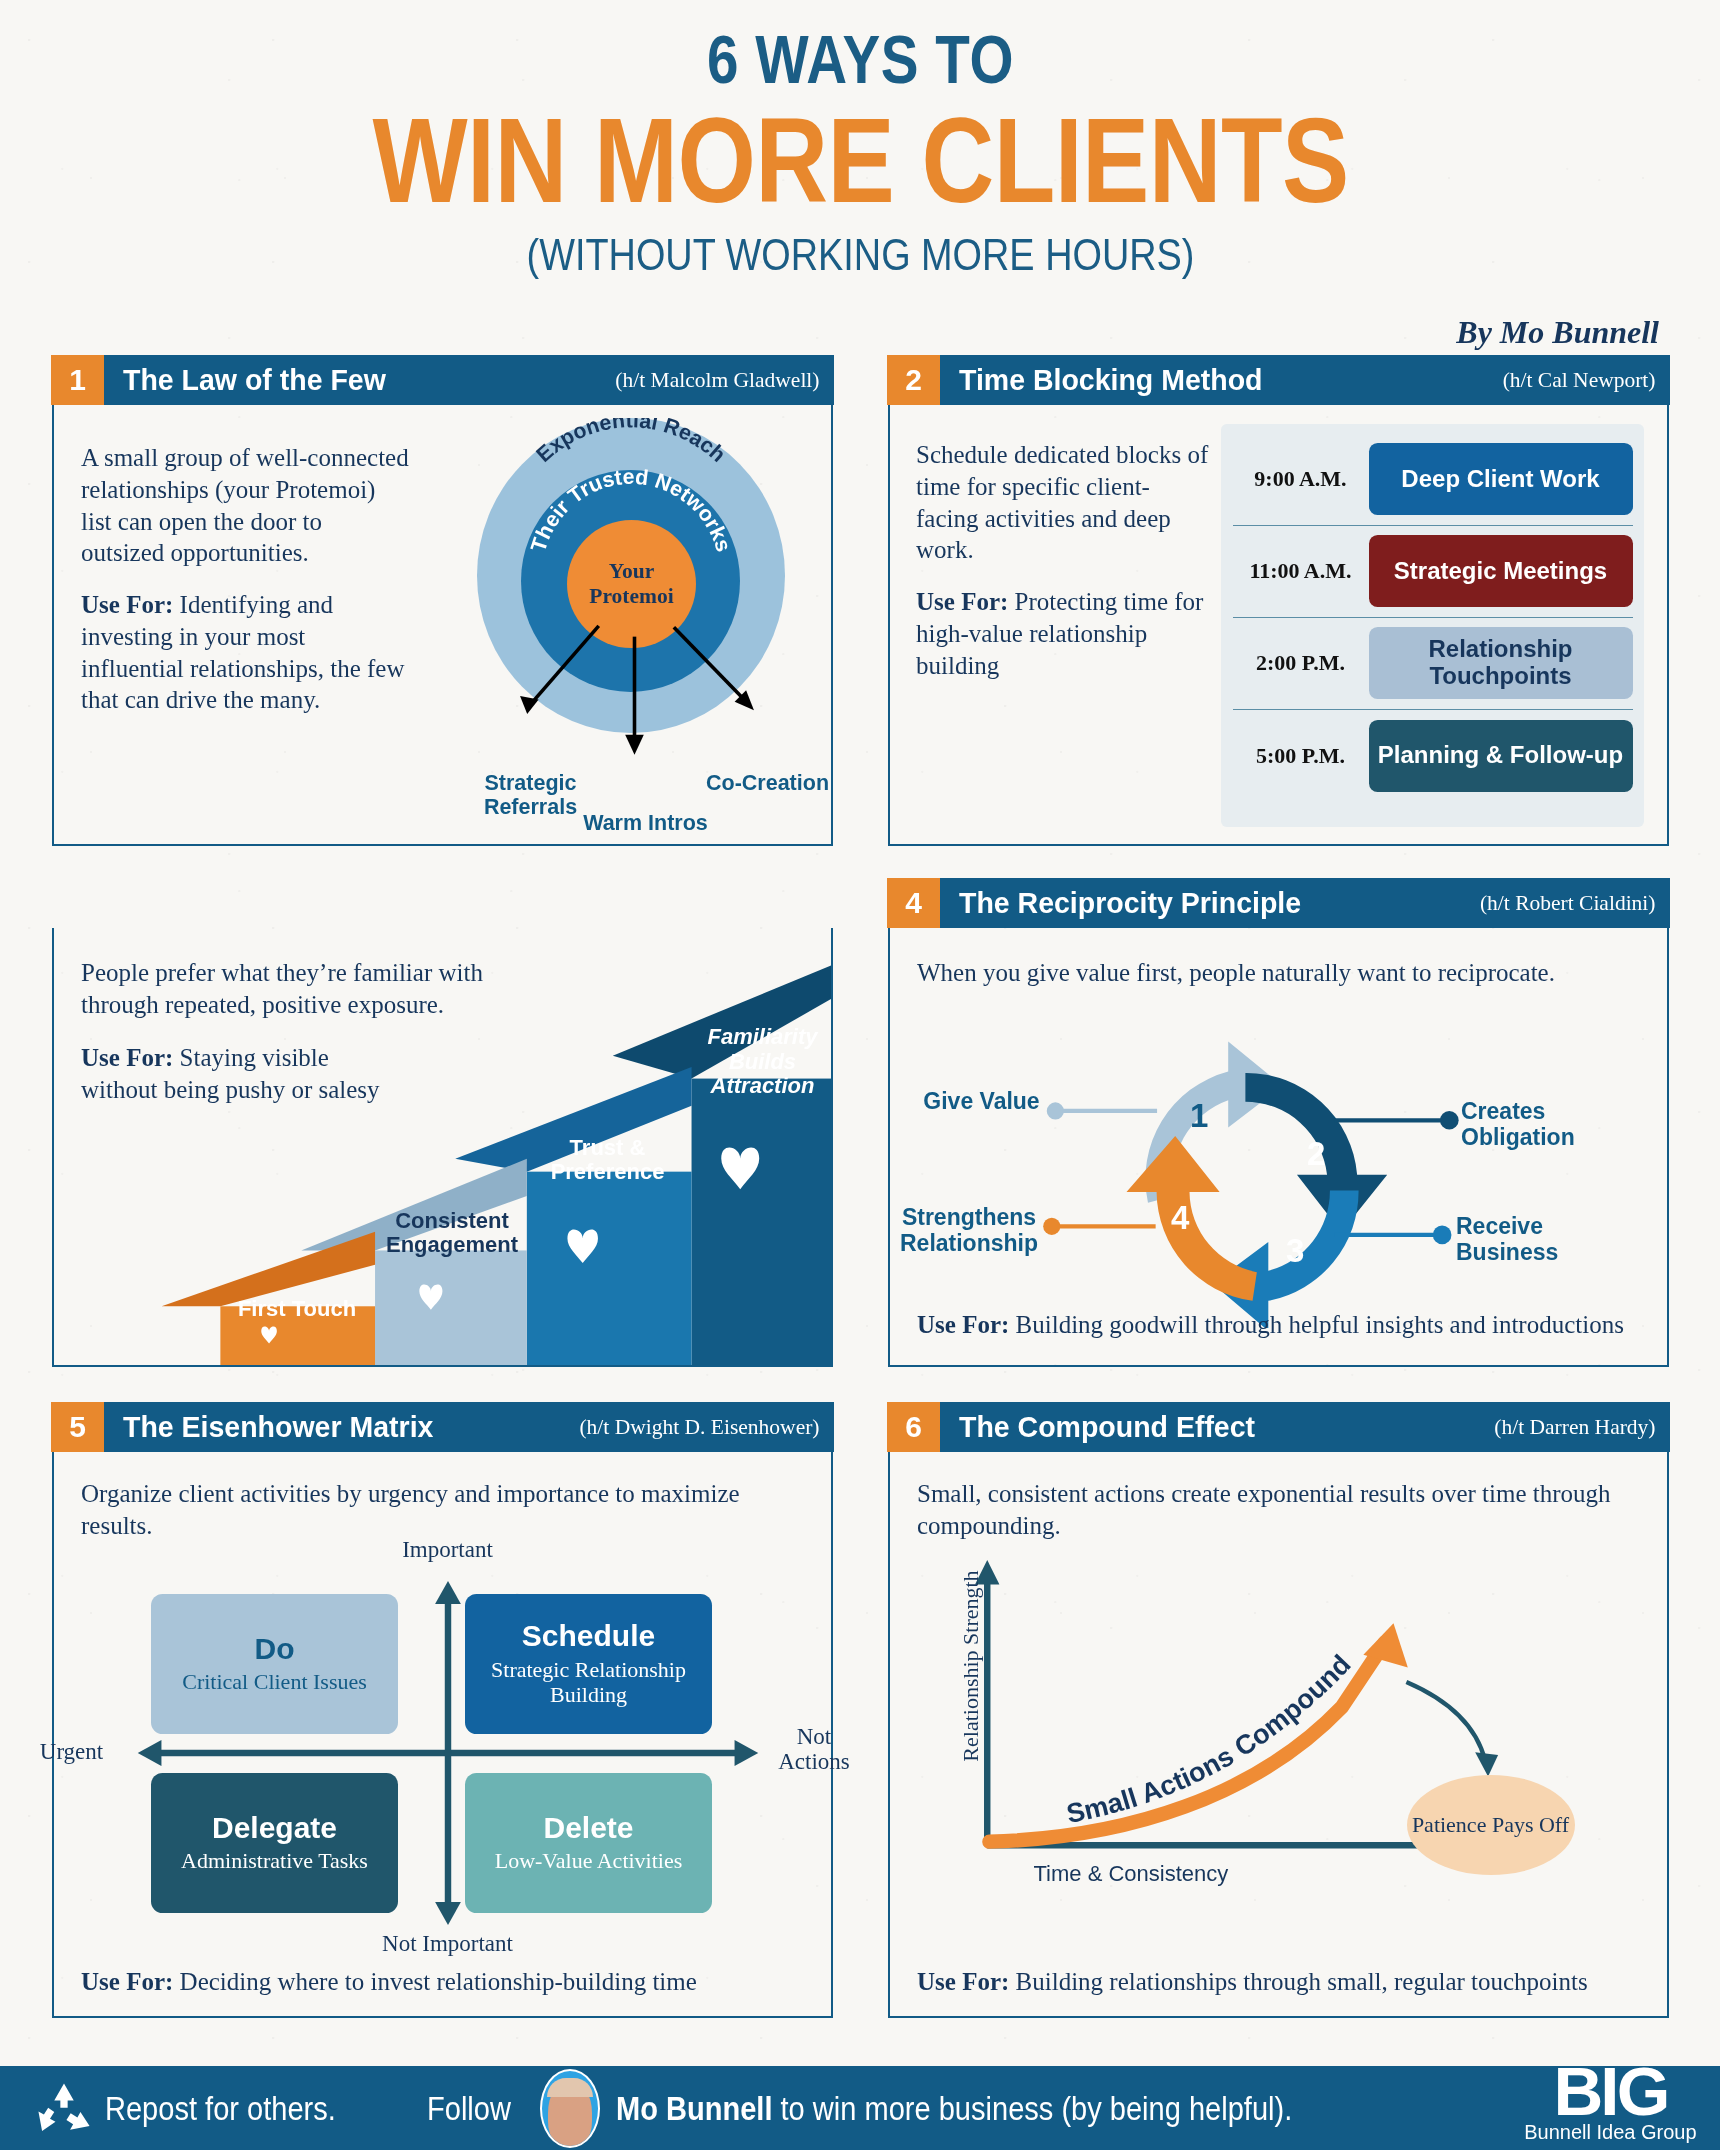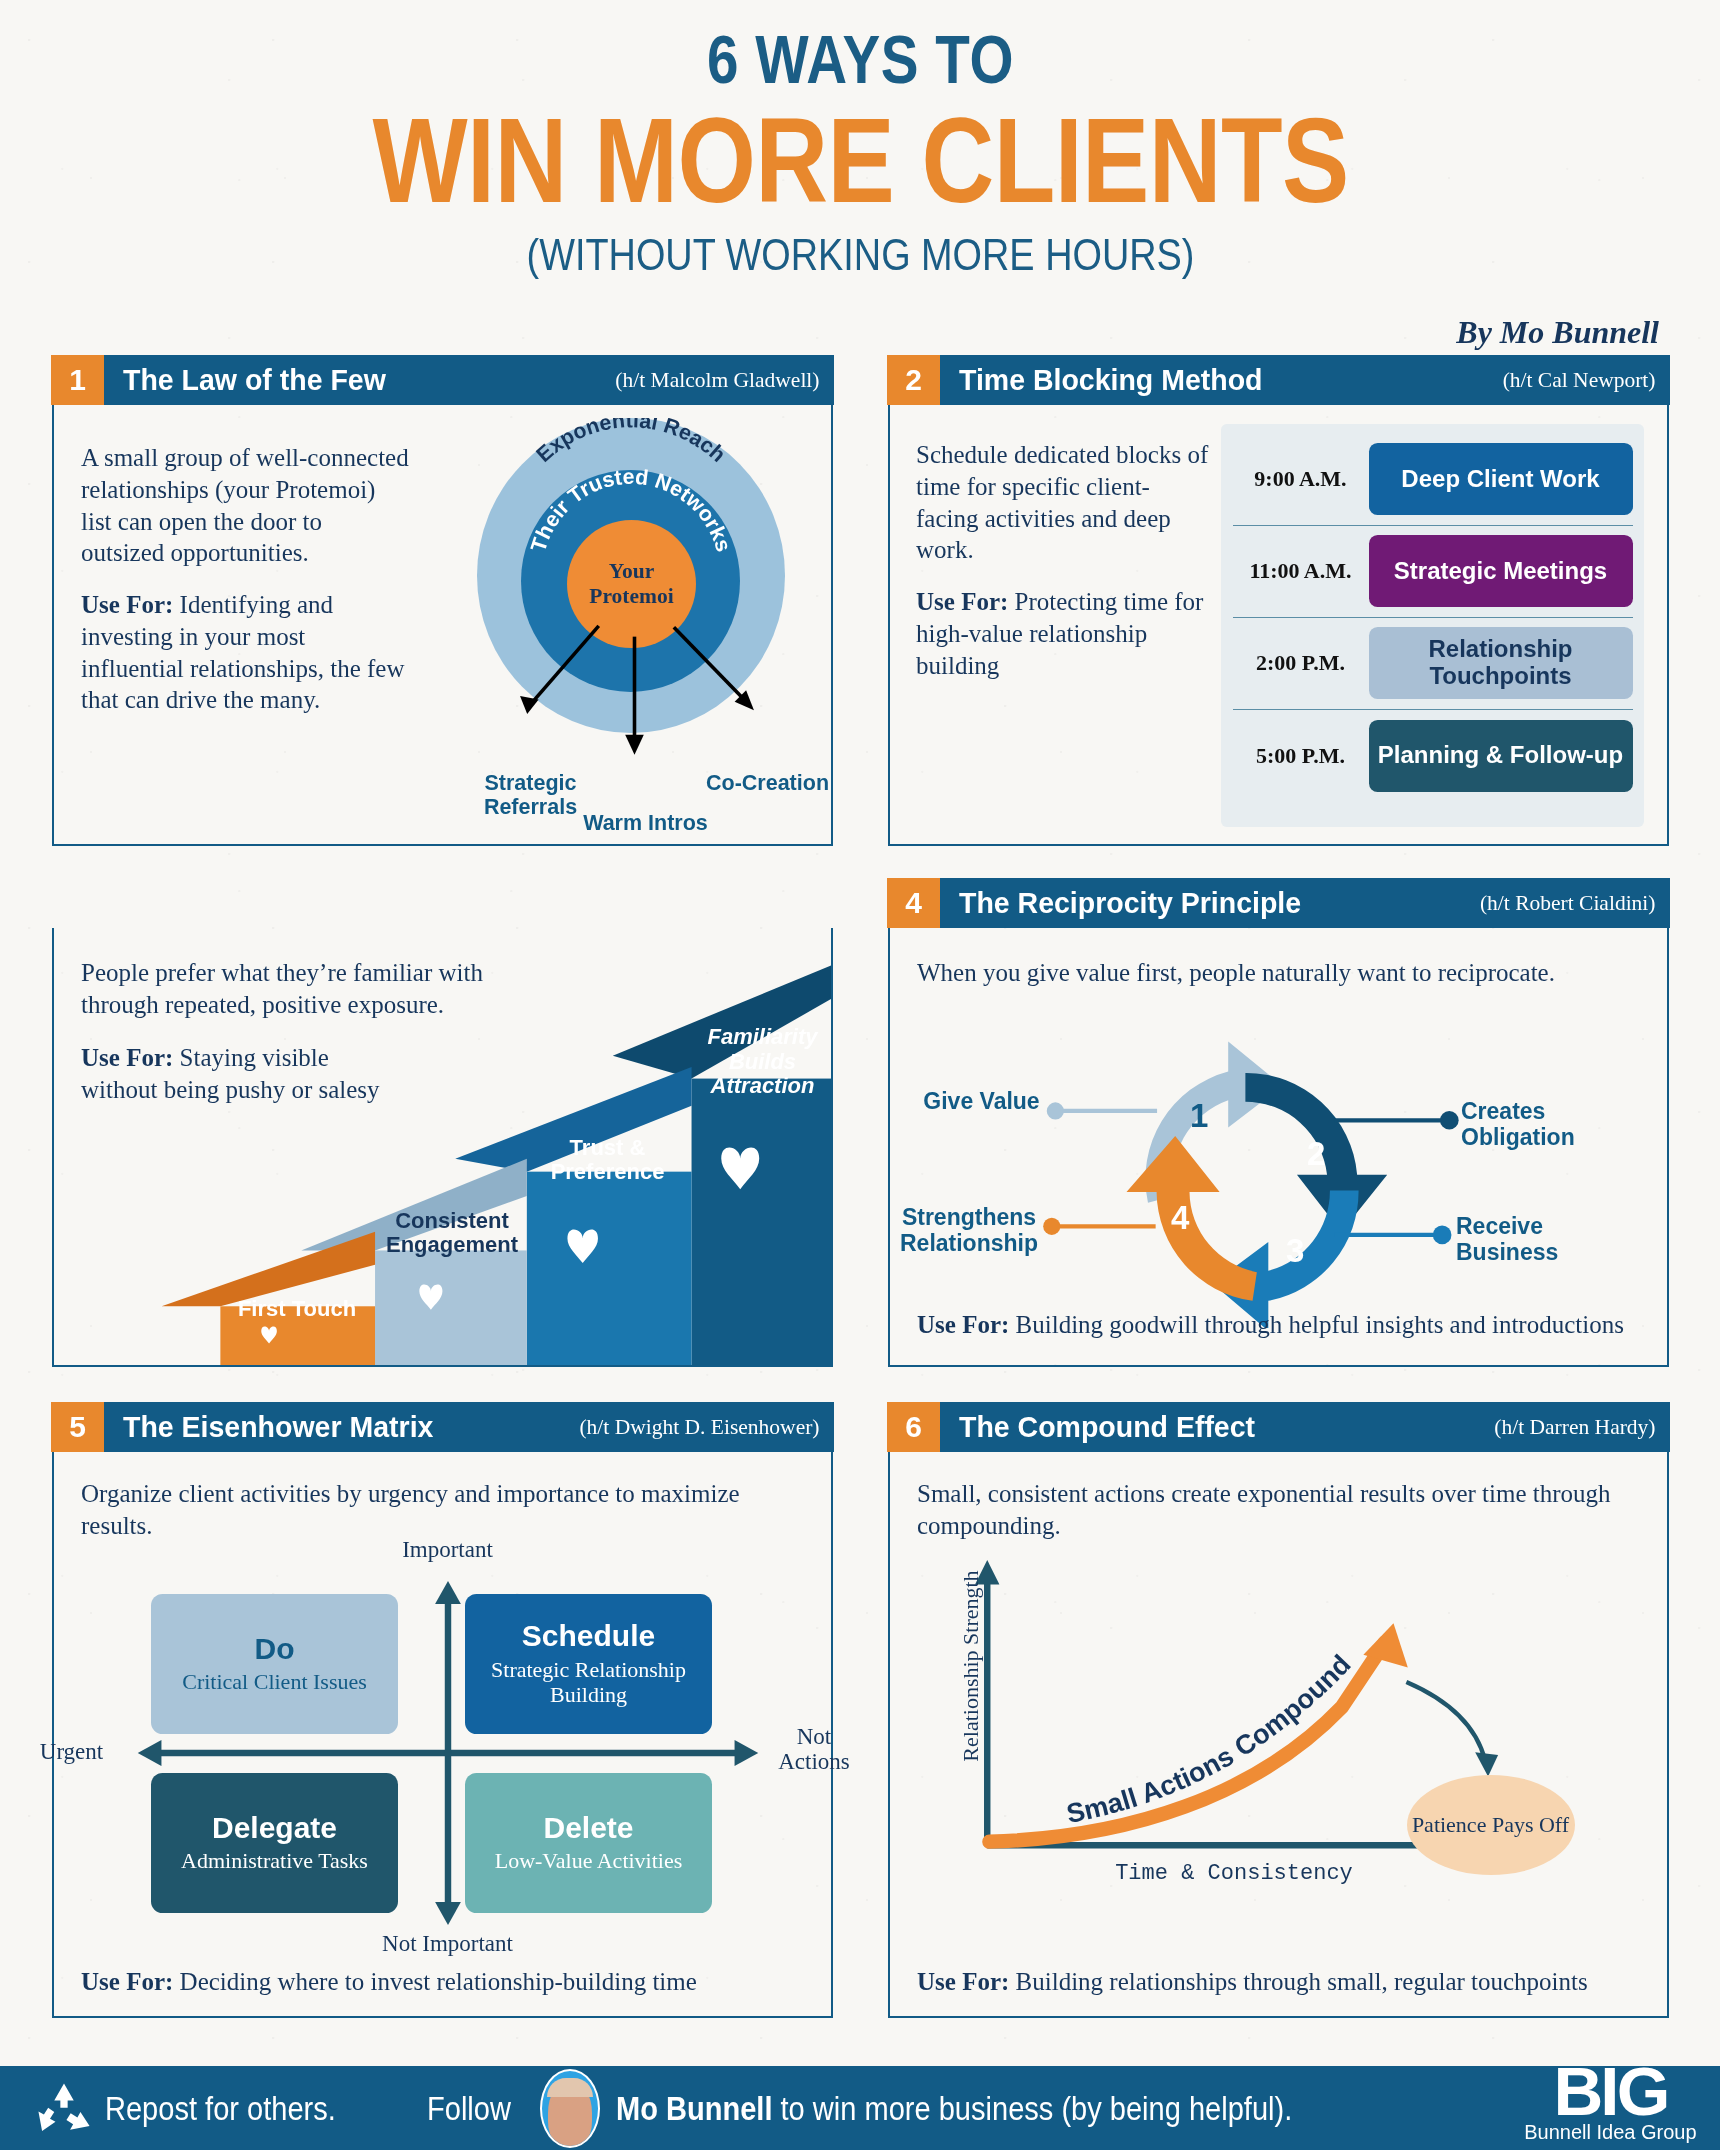--- a/index.html
+++ b/index.html
@@ -133,22 +133,22 @@
             color:#17365c; text-align:center; line-height:1.1; }
 
   
   #c6 { left:888px; top:1452px; width:781px; height:566px; }
   #c6 .lead { position:absolute; left:27px; top:26px; width:724px; }
   #c6 .use  { position:absolute; left:27px; bottom:18.6px; width:731px; }
   .chart { position:absolute; left:21.5px; top:108px; width:738px; height:337px; }
   .ylab { position:absolute; left:-49px; top:93px; width:215px; transform:rotate(-90deg);
           transform-origin:center; text-align:center;
           font-family:"Liberation Serif", serif; font-size:22px; color:#17365c; }
-  .xlab { position:absolute; left:122px; top:301px; width:401px; text-align:center;
-          font-family:Liberation Mono, monospace; font-size:22px; color:#17365c; }
+  .xlab { position:absolute; left:122px; top:301px; width:401px; 
+          font-family:Liberation Sans, sans-serif; font-size:22px; color:#17365c; }
   .bubble { position:absolute; left:495px; top:215px; width:168px; height:100px;
             border-radius:50%; background:#f7d5b0; display:flex; align-items:center;
             justify-content:center; text-align:center;
             font-family:"Liberation Serif", serif; font-size:22px; color:#17365c; line-height:1.2; }
 
   
   .footer { position:absolute; left:0; bottom:0; width:1721px; height:85px;
             background:#125b86; display:flex; align-items:center; }
   .f-txt { color:#fff; font-family:"Liberation Sans", sans-serif; font-size:33px;
            transform:scaleX(.88); transform-origin:left; white-space:nowrap; }
@@ -229,21 +229,21 @@
       <p class="body-txt">Schedule dedicated blocks of time for specific client-facing activities and deep work.</p>
       <p class="body-txt" style="margin-top:20px;"><b>Use For:</b><span> Protecting time for high-value relationship building</span></p>
     </div>
     <div class="sched" id="schedule-list">
         <div class="srow">
           <div class="stime">9:00 A.M.</div>
           <div class="sblk" style="background: rgb(18, 99, 160); color: rgb(255, 255, 255);">Deep Client Work</div>
         </div>
         <div class="srow">
           <div class="stime">11:00 A.M.</div>
-          <div class="sblk" style="background: #701a75; color: rgb(255, 255, 255);">Strategic Meetings</div>
+          <div class="sblk" style="background: #7f1d1d; color: rgb(255, 255, 255);">Strategic Meetings</div>
         </div>
         <div class="srow">
           <div class="stime">2:00 P.M.</div>
           <div class="sblk" style="background: rgb(169, 191, 212); color: rgb(23, 54, 92);">Relationship Touchpoints</div>
         </div>
         <div class="srow">
           <div class="stime">5:00 P.M.</div>
           <div class="sblk" style="background: rgb(32, 86, 107); color: rgb(255, 255, 255);">Planning &amp; Follow-up</div>
         </div>
       </div>

